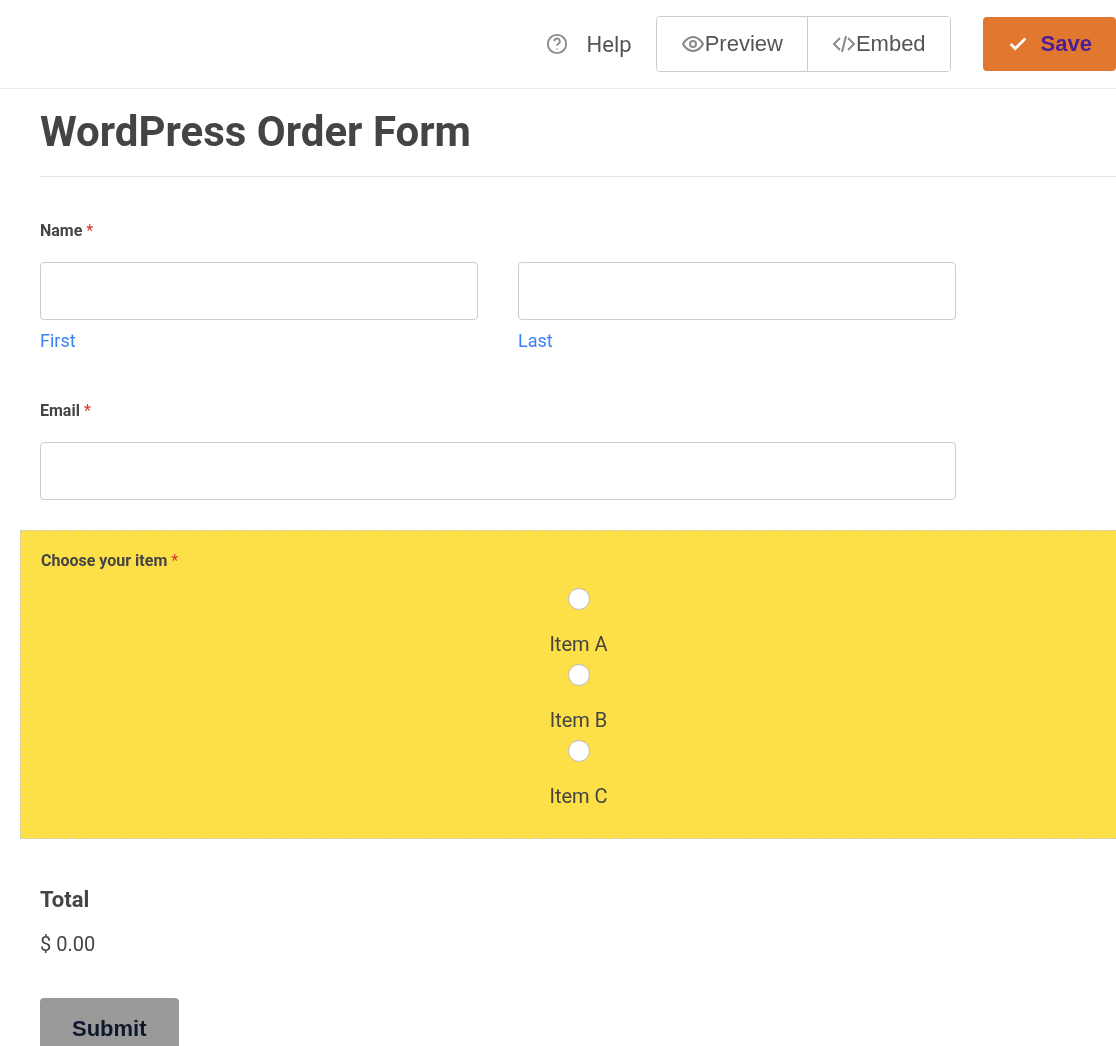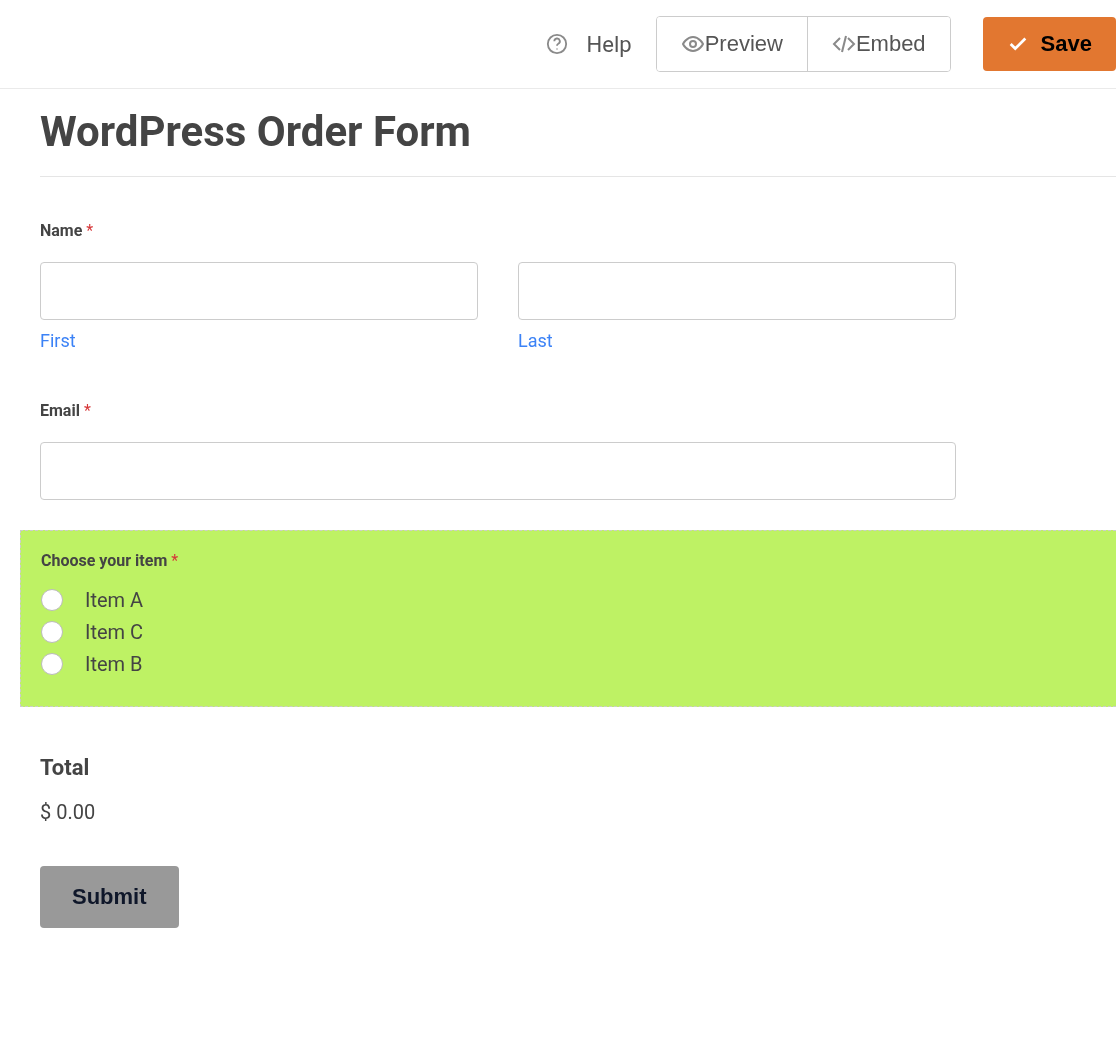--- a/index.html
+++ b/index.html
@@ -55,21 +55,21 @@
       border-left: 1px solid #ccc;
     }
     .btn-group .btn .icon {
       color: #8a8a8a;
     }
     .btn-save {
       display: inline-flex;
       align-items: center;
       gap: 12px;
       background: #e27730;
-      color: #000000;
+      color: #4c1d95;
       font-size: 22px;
       font-weight: 600;
       padding: 14px 24px;
       border: none;
       border-radius: 4px;
       cursor: pointer;
       margin-left: 8px;
     }
     .btn-save .icon {
       color: #fff;
@@ -128,36 +128,37 @@
       width: 916px;
       height: 58px;
       border: 1px solid #ccc;
       border-radius: 4px;
       padding: 8px 12px;
       font-size: 18px;
     }
     .choice-section {
       margin-left: -20px;
       padding: 20px 0 22px 20px;
-      background: #bef264;
+      background: #fde047;
       border: 1px dashed #ccc;
       border-right: none;
       margin-bottom: 26px;
     }
     .choice-section .field-label {
       margin-bottom: 18px;
     }
     .radio-list {
       list-style: none;
     }
     .radio-item {
       display: flex;
       align-items: center;
       gap: 22px;
       margin-bottom: 8px;
+      flex-direction: column;
     }
     .radio-circle {
       width: 22px;
       height: 22px;
       border: 1px solid #bbb;
       border-radius: 50%;
       background: #fff;
       cursor: pointer;
     }
     .radio-label {
@@ -271,25 +272,25 @@
     <label class="field-label">
       <span>Choose your item</span><span class="required">*</span>
     </label>
     <ul class="radio-list">
       <li class="radio-item">
         <span class="radio-circle"></span>
         <span class="radio-label">Item A</span>
       </li>
       <li class="radio-item">
         <span class="radio-circle"></span>
-        <span class="radio-label">Item C</span>
+        <span class="radio-label">Item B</span>
       </li>
       <li class="radio-item">
         <span class="radio-circle"></span>
-        <span class="radio-label">Item B</span>
+        <span class="radio-label">Item C</span>
       </li>
     </ul>
   </div>
 
   <div class="total-section">
     <div class="total-label">Total</div>
     <div class="total-value">$ 0.00</div>
   </div>
 
   <button class="submit-btn">Submit</button>

